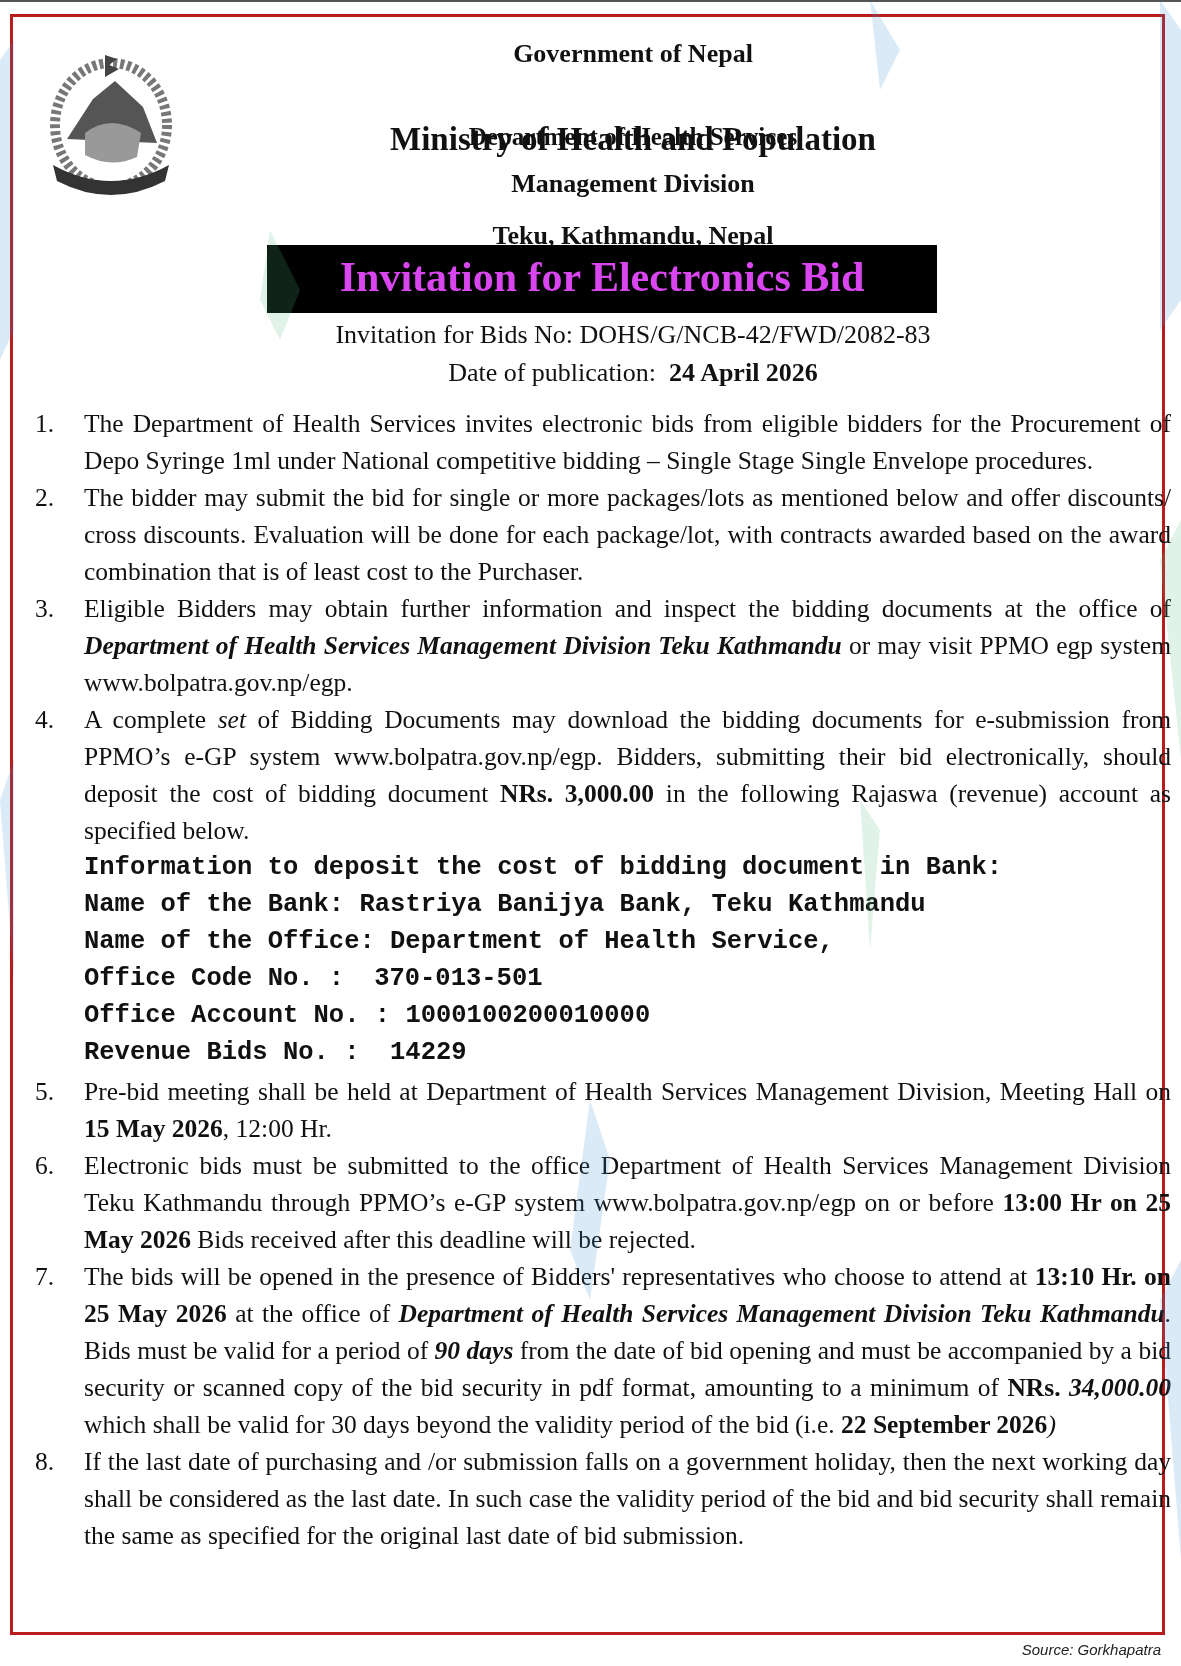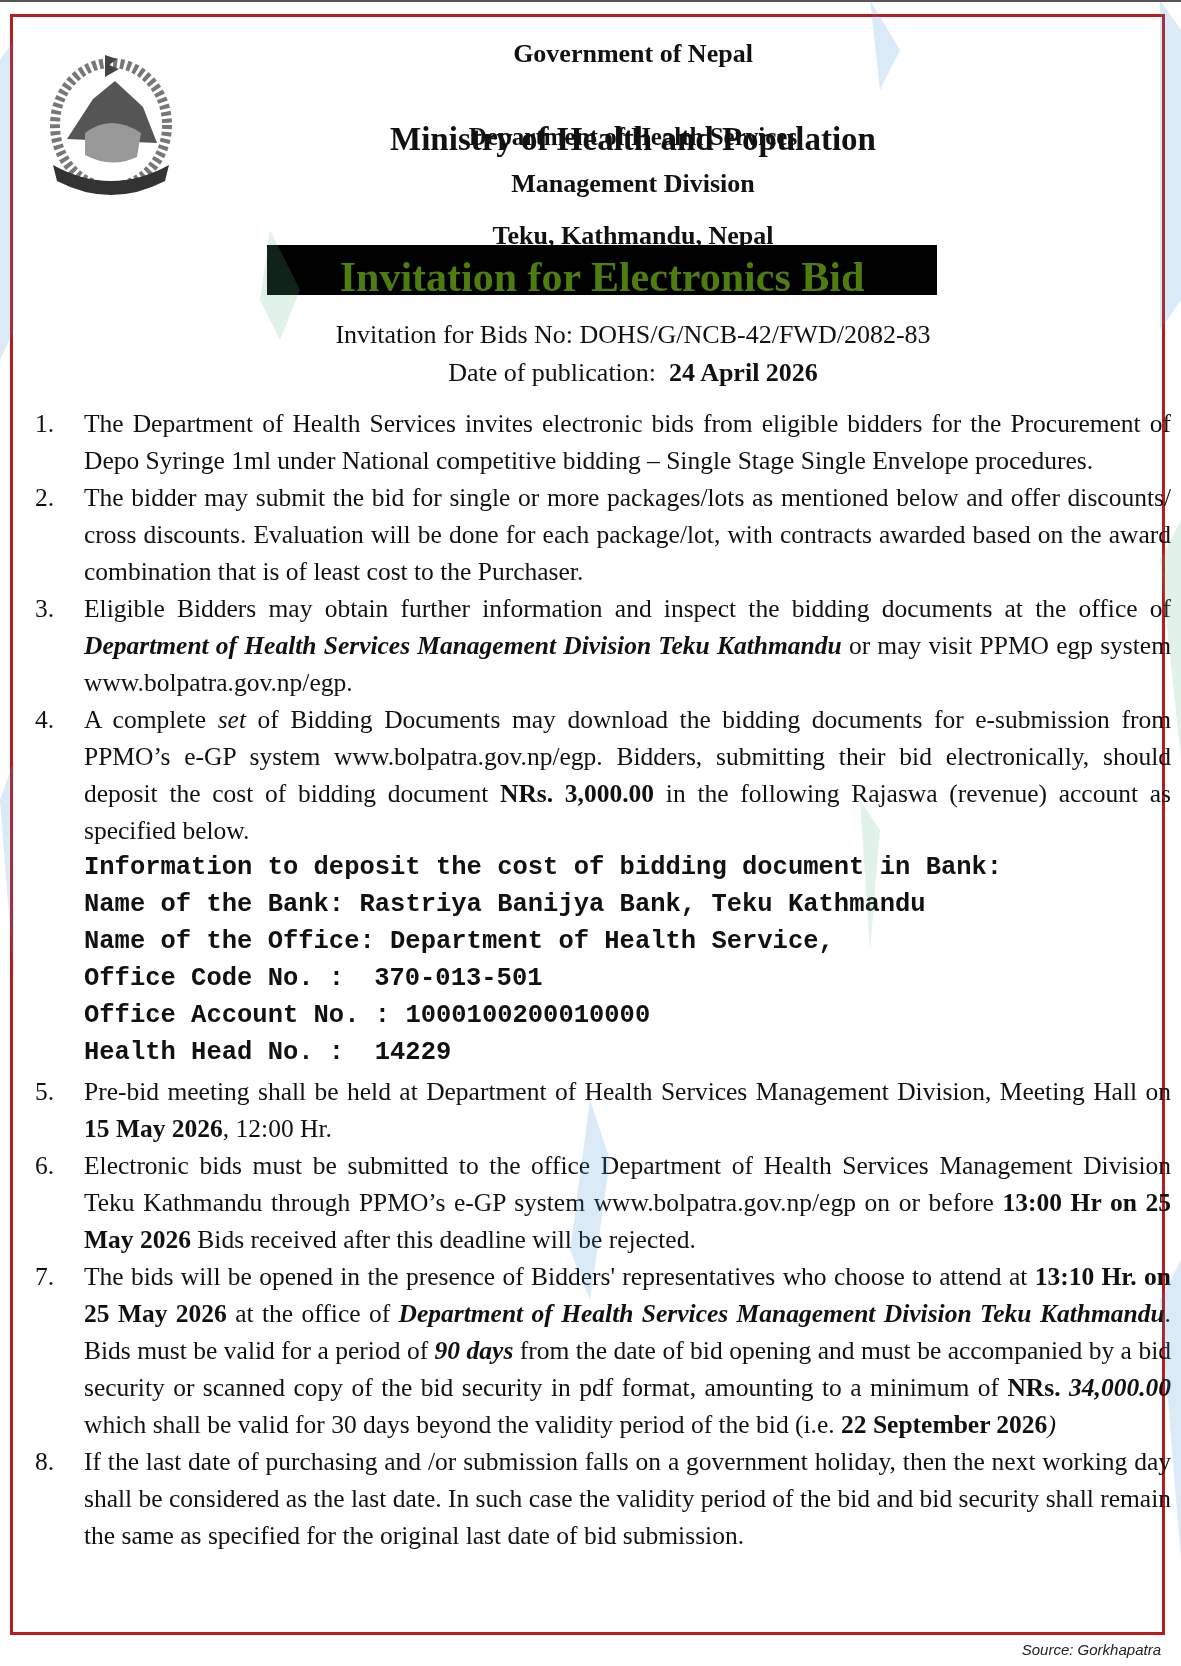--- a/index.html
+++ b/index.html
@@ -8,22 +8,22 @@
   .topline { position: absolute; left: 0; top: 0; width: 1181px; height: 2px; background: #555; }
   .frame { position: absolute; left: 10px; top: 14px; width: 1155px; height: 1621px;
            border: 3px solid #b91c1c; box-sizing: border-box; background: #fff; }
   .emblem { position: absolute; left: 32px; top: 30px; width: 132px; height: 160px; }
   .hdr { position: absolute; left: 200px; width: 840px; text-align: center; font-weight: bold; white-space: nowrap; }
   .h1 { top: 22px; font-size: 26px; }
   .h2 { top: 60px; font-size: 33px; margin-top: 44px; }
   .h3 { top: 106px; font-size: 25px; }
   .h4 { top: 152px; font-size: 26px; }
   .h5 { top: 204px; font-size: 26px; }
-  .banner { position: absolute; left: 254px; top: 228px; width: 670px; height: 50px; background: #000;
-            color: #4d7c0f; font-weight: bold; font-size: 42px; text-align: center; line-height: 64px; }
+  .banner { position: absolute; left: 254px; top: 228px; width: 670px; height: 68px; background: #000;
+            color: #d946ef; font-weight: bold; font-size: 42px; text-align: center; line-height: 64px; }
   .ifb { position: absolute; left: 200px; top: 303px; width: 840px; text-align: center; font-weight: normal; font-size: 26px; }
   .pub { position: absolute; left: 200px; top: 341px; width: 840px; text-align: center; font-size: 26px; }
   .pub b { font-weight: bold; }
   .items { position: absolute; left: 22px; top: 388px; width: 1136px; font-size: 25.5px; line-height: 37px; }
   .item { position: relative; padding-left: 49px; text-align: justify; }
   .num { position: absolute; left: 0; top: 0; }
   .bank { padding-left: 49px; font-weight: bold; font-size: 25.5px; line-height: 37px; margin-top: 0; font-family: Liberation Mono, monospace; }
   .bank .row { white-space: nowrap; }
   .gap { display: inline-block; width: 30px; }
   .source { position: absolute; right: 20px; top: 1641px; font-family: "Liberation Sans", sans-serif;
@@ -81,21 +81,21 @@
       <span class="num">4.</span>
       <span>A complete </span><i>set</i><span> of Bidding Documents may download the bidding documents for e-submission from PPMO’s e-GP system www.bolpatra.gov.np/egp. Bidders, submitting their bid electronically, should deposit the cost of bidding document </span><b>NRs. 3,000.00</b><span> in the following Rajaswa (revenue) account as specified below.</span>
     </div>
 
     <div class="bank">
       <div class="row">Information to deposit the cost of bidding document in Bank:</div>
       <div class="row"><span>Name of the Bank:</span> <span>Rastriya Banijya Bank, Teku Kathmandu</span></div>
       <div class="row"><span>Name of the Office:</span> <span>Department of Health Service,</span></div>
       <div class="row"><span>Office Code No. :</span><span class="gap"></span><span>370-013-501</span></div>
       <div class="row"><span>Office Account No. :</span> <span>1000100200010000</span></div>
-      <div class="row"><span>Health Head No. :</span>&nbsp; <span>14229</span></div>
+      <div class="row"><span>Revenue Bids No. :</span>&nbsp; <span>14229</span></div>
     </div>
 
     <div class="item" style="margin-top:2px">
       <span class="num">5.</span>
       <span>Pre-bid meeting shall be held at Department of Health Services Management Division, Meeting Hall on </span><b>15 May 2026</b><span>, 12:00 Hr.</span>
     </div>
     <div class="item">
       <span class="num">6.</span>
       <span>Electronic bids must be submitted to the office Department of Health Services Management Division Teku Kathmandu through PPMO’s e-GP system www.bolpatra.gov.np/egp on or before </span><b>13:00 Hr on  25 May 2026</b><span> Bids received after this deadline will be rejected.</span>
     </div>

